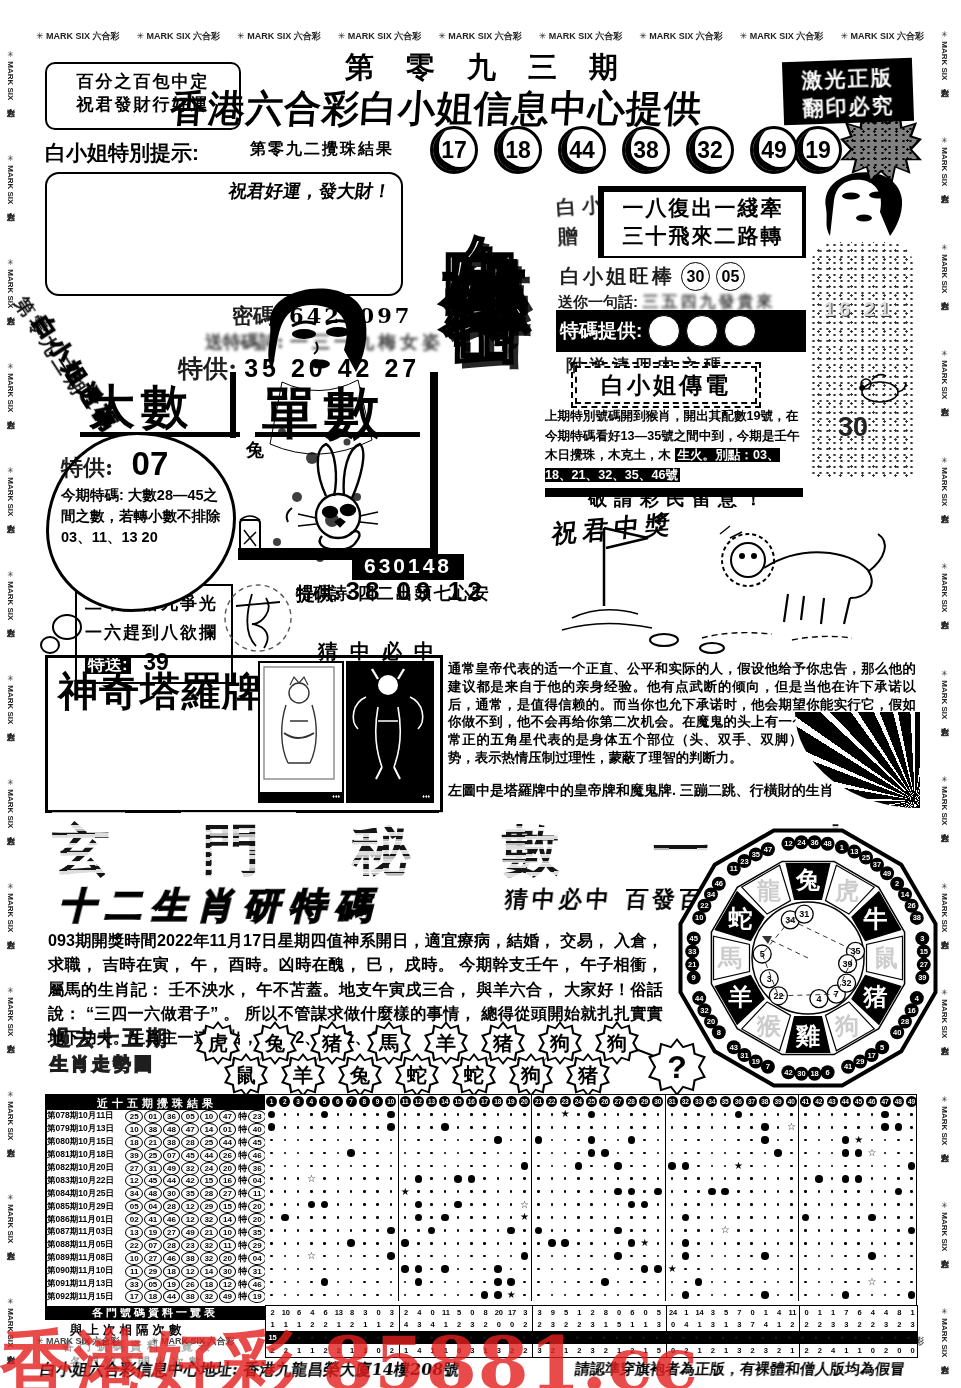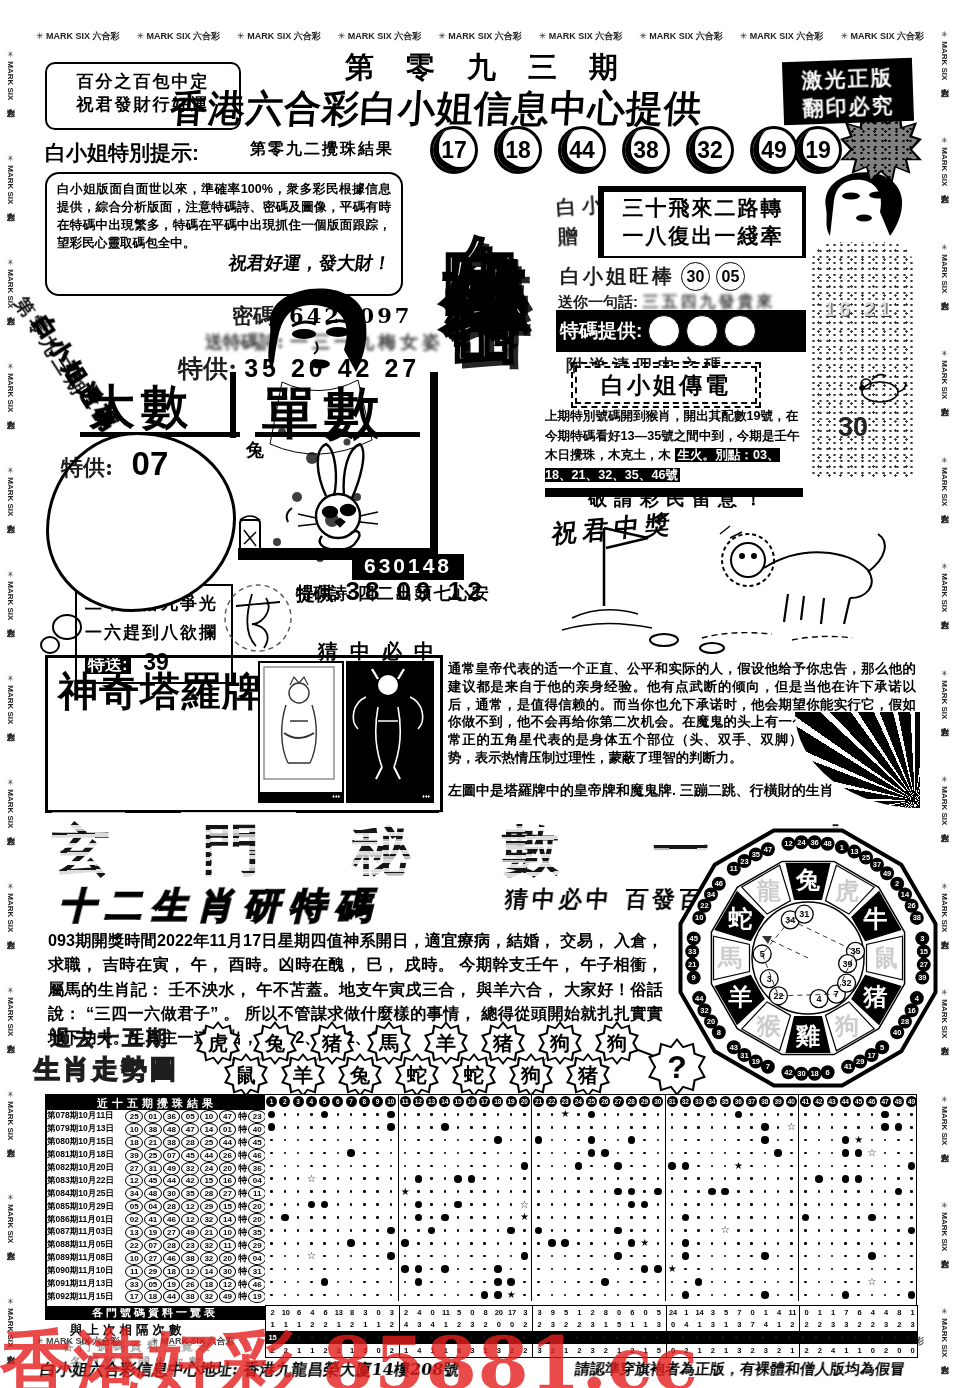--- a/index.html
+++ b/index.html
@@ -153,21 +153,20 @@
 <div class="abs b" style="left:772px;top:124px;writing-mode:vertical-rl;font-size:10px;line-height:1.1;height:46px;letter-spacing:1px">特別號碼</div>
 <div class="abs ball" style="left:794px;top:126px">
   <span>19</span>
 </div>
 <div class="abs" style="left:840px;top:110px;width:82px;height:76px;z-index:11">
   <i class="abs" style="inset:0;background:#000;clip-path:polygon(50% 0,58% 16%,74% 4%,76% 22%,94% 16%,88% 34%,100% 38%,88% 52%,100% 66%,82% 66%,86% 84%,68% 76%,64% 96%,50% 82%,36% 96%,32% 76%,14% 84%,18% 66%,0 66%,12% 52%,0 38%,12% 34%,6% 16%,24% 22%,26% 4%,42% 16%)"></i>
   <i class="abs speckle" style="inset:4px;background-color:#fff;clip-path:polygon(50% 0,58% 16%,74% 4%,76% 22%,94% 16%,88% 34%,100% 38%,88% 52%,100% 66%,82% 66%,86% 84%,68% 76%,64% 96%,50% 82%,36% 96%,32% 76%,14% 84%,18% 66%,0 66%,12% 52%,0 38%,12% 34%,6% 16%,24% 22%,26% 4%,42% 16%);opacity:.5"></i>
 </div>
 
 <div class="abs" style="left:45px;top:172px;width:358px;height:124px;border:2.5px solid #000;border-radius:14px;padding:7px 10px 4px;box-sizing:border-box">
-  <span class="b" style="font-size:12.6px;line-height:1.42;text-align:justify;display:block">白小姐版面自面世以來，準確率100%，衆多彩民根據信息提供，綜合分析版面，注意特碼詩、密碼及圖像，平碼有時在特碼中出現繁多，特碼在平碼中出現抓住一個版面跟踪，望彩民心靈取碼包全中。</span>
   <div class="serif bb" style="font-size:18px;text-align:right;margin-top:-2px;transform:skewX(-8deg)">祝君好運，發大財！</div>
 </div>
 <div class="abs serif bb" style="left:232px;top:302px;font-size:21px">
   <span class="distress">密碼:</span>
   <span style="letter-spacing:3px">6421097</span>
 </div>
 <div class="abs serif b smudge" style="left:205px;top:330px;font-size:18px">
   <span>送特碼詩:</span>
   <span style="letter-spacing:4px">一三一九梅女姿</span>
 </div>
@@ -199,22 +198,22 @@
     </g>
   </svg>
 </div>
 
 <div class="abs serif bb outline-txt" style="left:428px;top:168px;height:505px;writing-mode:vertical-rl;font-size:84px;letter-spacing:10px;z-index:11">白小姐傳密</div>
 
 <div class="abs bb distress" style="left:556px;top:192px;font-size:20px;letter-spacing:6px;transform:rotate(-4deg)">白小姐</div>
 <div class="abs bb distress" style="left:558px;top:222px;font-size:20px;letter-spacing:26px;transform:rotate(-2deg)">贈期</div>
 <div class="abs blackbar" style="left:598px;top:186px;width:208px;height:72px"></div>
 <div class="abs" style="left:602px;top:190px;width:198px;height:62px;background:#fff;border:2.5px solid #000;text-align:center;padding-top:2px;z-index:11">
+  <div class="bb" style="font-size:21px;letter-spacing:2px">一八復出一綫牽</div>
   <div class="bb" style="font-size:21px;letter-spacing:2px">三十飛來二路轉</div>
-  <div class="bb" style="font-size:21px;letter-spacing:2px">一八復出一綫牽</div>
 </div>
 <div class="abs" style="left:560px;top:262px;display:flex;align-items:center;gap:6px;z-index:11">
   <span class="serif bb distress" style="font-size:20px;letter-spacing:3px">白小姐旺棒</span>
   <span class="cnum" style="width:27px;height:27px;font-size:16px">30</span>
   <span class="cnum" style="width:27px;height:27px;font-size:16px">05</span>
 </div>
 <div class="abs" style="left:558px;top:292px;z-index:11;white-space:nowrap">
   <span class="bb distress" style="font-size:15px">送你一句話:</span>
   <span class="serif bb smudge" style="font-size:16px;letter-spacing:3px">三五四九發貴來</span>
 </div>
@@ -280,20 +279,21 @@
 <div class="abs blackbar" style="left:80px;top:432px;width:160px;height:5px"></div>
 <div class="abs blackbar" style="left:230px;top:372px;width:6px;height:66px"></div>
 <div class="abs serif bb" style="left:262px;top:376px;font-size:56px;letter-spacing:6px">單數</div>
 <div class="abs blackbar" style="left:255px;top:432px;width:165px;height:5px"></div>
 <div class="abs blackbar" style="left:430px;top:372px;width:8px;height:185px"></div>
 <div class="abs blackbar" style="left:238px;top:548px;width:200px;height:12px"></div>
 
 <div class="abs cloud" style="left:46px;top:432px;width:190px;height:180px;padding:10px 12px 0;box-sizing:border-box;z-index:11">
   <span class="serif bb distress" style="font-size:22px">特供:</span>
   <span class="bb" style="font-size:33px;margin-left:14px">07</span>
+  <div class="b" style="font-size:14.5px;line-height:1.45;margin-top:2px">今期特碼: 大數28—45之間之數，若轉小數不排除03、11、13 20</div>
 </div>
 <div class="abs bubble" style="left:52px;top:614px;width:26px;height:22px"></div>
 <div class="abs bubble" style="left:40px;top:636px;width:16px;height:14px"></div>
 <div class="abs bb" style="left:246px;top:438px;font-size:18px">兔</div>
 <div class="abs" style="left:252px;top:438px">
   <svg width="160" height="120" viewBox="0 0 160 120" fill="none" stroke="#000" stroke-width="2.4">
     <path d="M74,58 C64,36 62,12 74,6 C84,12 86,40 82,58"></path>
     <path d="M92,58 C90,34 96,10 108,6 C116,14 108,42 100,60"></path>
     <circle cx="86" cy="78" r="22"></circle>
     <ellipse cx="78" cy="74" rx="7" ry="5" fill="#000"></ellipse>
@@ -369,21 +369,21 @@
 <div class="abs" style="left:52px;top:812px;width:868px;height:66px;overflow:hidden">
   <div class="serif bb" style="font-size:58px;letter-spacing:92px;white-space:nowrap;color:#151515;transform:scaleY(.95)">玄門秘數一八</div>
   <div class="abs" style="inset:0;background:repeating-linear-gradient(178deg,transparent 0 5px,#fff 5px 9px);opacity:.85"></div>
   <div class="abs" style="inset:0;background:repeating-linear-gradient(2deg,transparent 0 14px,rgba(255,255,255,.7) 14px 17px)"></div>
 </div>
 <div class="abs serif bb" style="left:62px;top:882px;font-size:36px;letter-spacing:10px;transform:skewX(-14deg);color:#fff;-webkit-text-stroke:2px #000;filter:blur(.4px)">十二生肖研特碼</div>
 <div class="abs serif bb" style="left:505px;top:884px;font-size:23px;letter-spacing:4px;filter:blur(.5px);transform:skewX(-6deg)">猜中必中 百發百中</div>
 <div class="abs b" style="left:48px;top:928px;width:615px;font-size:16.2px;line-height:1.5;text-align:justify">093期開獎時間2022年11月17日星期四值神系開日，適宜療病，結婚， 交易， 入倉， 求職， 吉時在寅， 午， 酉時。凶時在醜， 巳， 戌時。 今期幹支壬午， 午子相衝， 屬馬的生肖記： 壬不泱水， 午不苫蓋。地支午寅戌三合， 與羊六合， 大家好！俗話說： “三四一六做君子” 。 所以不管謀求做什麼樣的事情， 總得從頭開始就扎扎實實地下功夫。生肖主一連帶出， 推介2、4、1、8紅</div>
 
 <div class="abs bb distress" style="left:50px;top:1024px;font-size:21px;letter-spacing:3px;color:#111;-webkit-text-stroke:.6px #000">過去十五期</div>
-<div class="abs bb distress" style="left:34px;top:1052px;font-size:26px;letter-spacing:3px;color:#14532d;-webkit-text-stroke:1.4px #000">生肖走勢圖</div>
+<div class="abs bb distress" style="left:50px;top:1052px;font-size:18px;letter-spacing:3px;color:#14532d;-webkit-text-stroke:1.4px #000">生肖走勢圖</div>
 <svg id="zigzag-lines" class="abs" style="left:180px;top:1015px;z-index:9" width="520" height="90">
     <polyline points="38,28 66,60 95,28 123,60 152,28 180,60 209,28 237,60 266,28 294,60 323,28 351,60 380,28 408,60 437,28 " fill="none" stroke="#777" stroke-width="1.2" stroke-dasharray="4 3"></polyline>
     <line x1="440" y1="28" x2="492" y2="48" stroke="#000" stroke-width="2"></line>
     <path d="M492,48 l-9,-2 l4,-7 Z" fill="#000"></path>
   </svg>
 <div id="zigzag-badges">
     <div class="badge" style="left: 196px; top: 1021px;">
       <i></i>
       <i class="in"></i>
       <span>虎</span>

